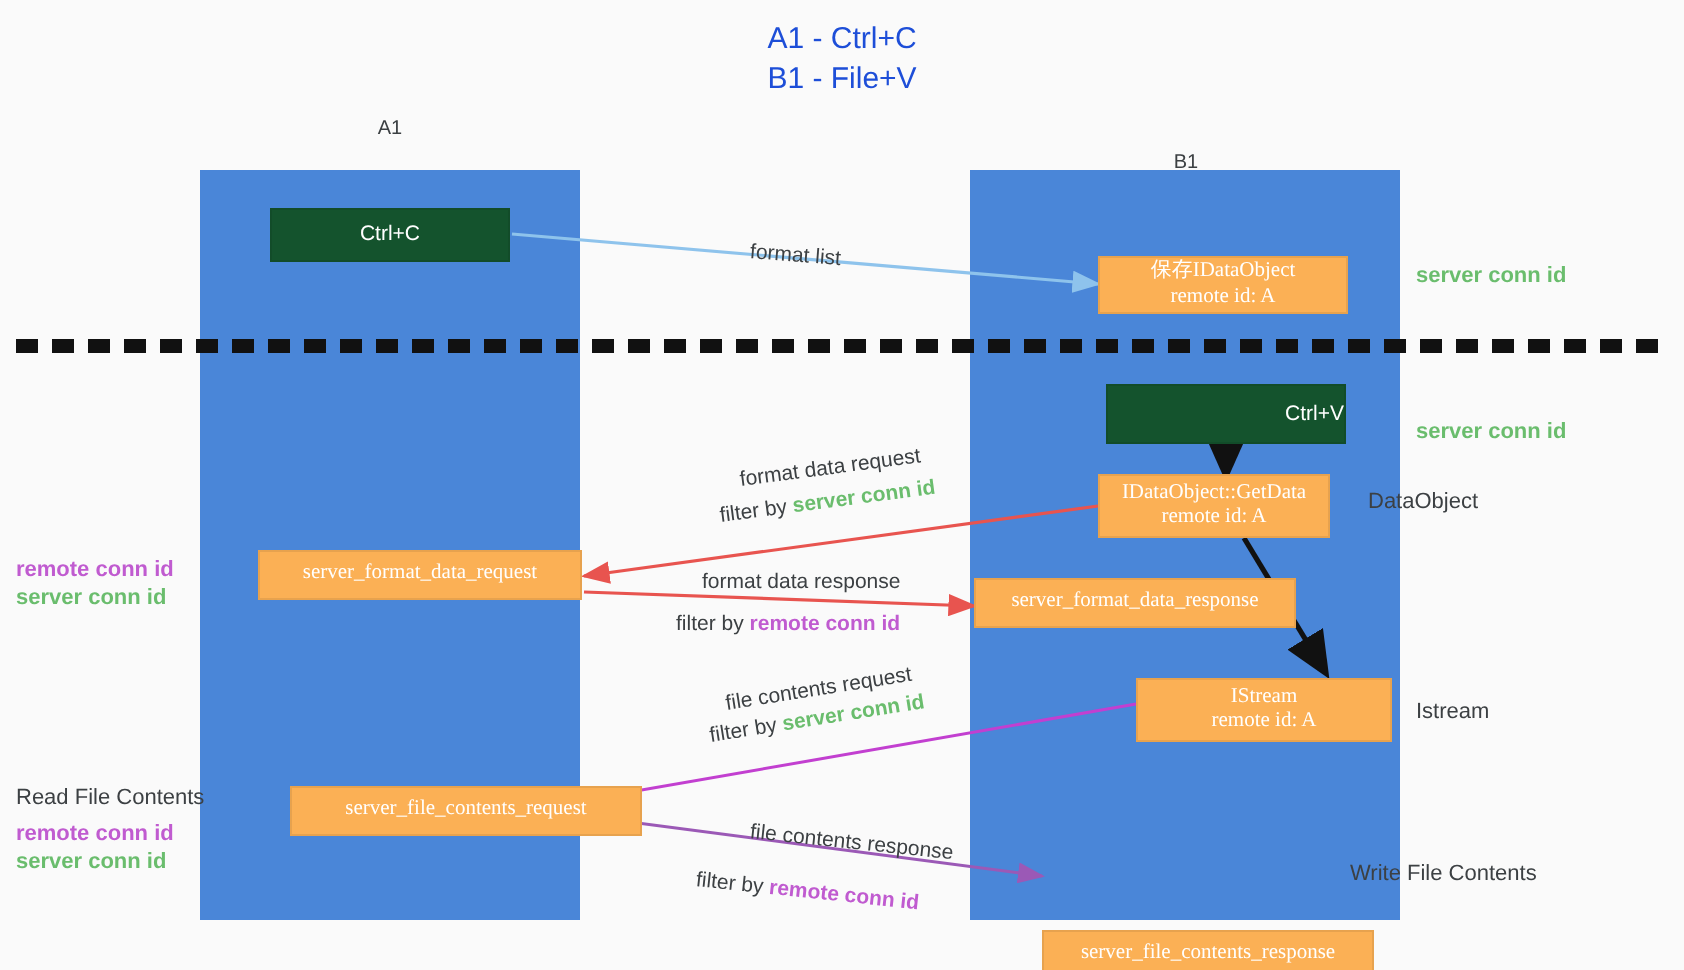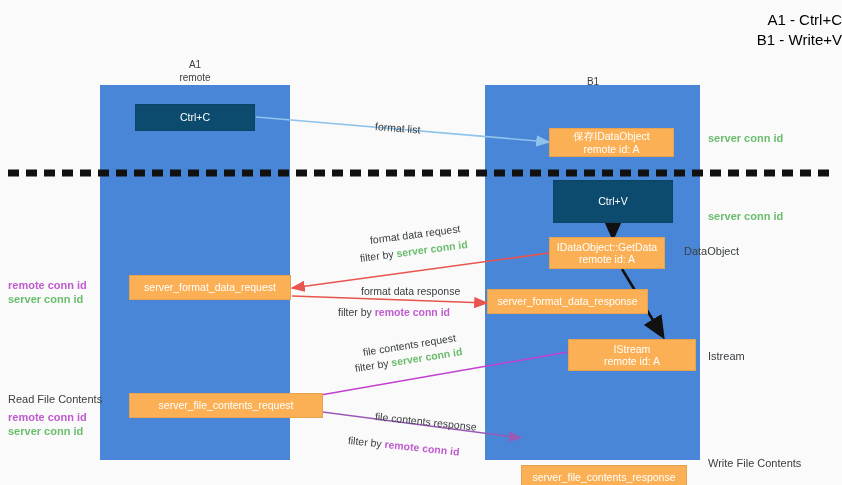--- a/index.html
+++ b/index.html
@@ -11,21 +11,21 @@
     position:relative;
     color:#3c4043;
   }
   #stage{position:absolute;inset:0;width:842px;height:485px;}
 
   .svg-layer{position:absolute;left:0;top:0;width:842px;height:485px;pointer-events:none;}
 
   
   .title{
     position:absolute;left:0;top:10px;width:842px;
-    text-align:right;font-size:15px;line-height:20px;color:#000000;
+    text-align:center;font-size:15px;line-height:20px;color:#1d4ed8;
   }
 
   
   .lane-head{
     position:absolute;text-align:center;font-size:10px;line-height:13px;color:#3c4043;
   }
   .lane-head .n{display:block;}
   .lane-head .s{display:block;}
 
   
@@ -33,22 +33,22 @@
   #lane-a{left:100px;top:85px;width:190px;height:375px;}
   #lane-b{left:485px;top:85px;width:215px;height:375px;}
 
   
   .box{
     position:absolute;box-sizing:border-box;
     display:flex;flex-direction:column;align-items:center;justify-content:center;
     font-size:10.5px;line-height:12.5px;color:#ffffff;text-align:center;
     border:1px solid rgba(0,0,0,.08);
   }
-  .box.green{background:#0c4a6e;}
-  .box.orange{background:#fbb055;}
+  .box.green{background:#14532d;}
+  .box.orange{background:#fbb055;font-family:Liberation Serif, serif;}
   .box .l2{display:block;}
 
   
   .lbl{position:absolute;font-size:11px;line-height:13px;white-space:nowrap;}
   .lbl.dark{color:#3c4043;}
   .green-t{color:#6abd6d;font-weight:bold;}
   .purple-t{color:#c05bd0;font-weight:bold;}
 
   
   .rot{
@@ -59,26 +59,25 @@
   .stack{position:absolute;font-size:11px;line-height:13.5px;white-space:nowrap;}
   .stack span{display:block;}
 </style>
 </head>
 <body>
 
 <div id="stage">
 
   <div class="title">
     <div>A1 - Ctrl+C</div>
-    <div>B1 - Write+V</div>
+    <div>B1 - File+V</div>
   </div>
 
   <div class="lane-head" style="left:130px;top:58px;width:130px;">
     <span class="n">A1</span>
-    <span class="s">remote</span>
   </div>
   <div class="lane-head" style="left:528px;top:75px;width:130px;">
     <span class="n">B1</span>
     <span class="s">connection</span>
   </div>
 
   <div class="lane" id="lane-a"></div>
   <div class="lane" id="lane-b"></div>
 
   <svg class="svg-layer" viewBox="0 0 842 485">
@@ -119,21 +118,21 @@
 
   <div class="box green" style="left:135px;top:104px;width:120px;height:27px;">
     <span>Ctrl+C</span>
   </div>
 
   <div class="box orange" style="left:549px;top:128px;width:125px;height:29px;">
     <span>保存IDataObject</span>
     <span class="l2">remote id: A</span>
   </div>
 
-  <div class="box green" style="left:553px;top:180px;width:120px;height:43px;">
+  <div class="box green" style="left:553px;top:192px;width:120px;height:30px;align-items:flex-end;">
     <span>Ctrl+V</span>
   </div>
 
   <div class="box orange" style="left:549px;top:237px;width:116px;height:32px;">
     <span>IDataObject::GetData</span>
     <span class="l2">remote id: A</span>
   </div>
 
   <div class="box orange" style="left:568px;top:339px;width:128px;height:32px;">
     <span>IStream</span>
@@ -141,58 +140,58 @@
   </div>
 
   <div class="box orange" style="left:129px;top:275px;width:162px;height:25px;">
     <span>server_format_data_request</span>
   </div>
 
   <div class="box orange" style="left:487px;top:289px;width:161px;height:25px;">
     <span>server_format_data_response</span>
   </div>
 
-  <div class="box orange" style="left:129px;top:393px;width:194px;height:25px;">
+  <div class="box orange" style="left:145px;top:393px;width:176px;height:25px;">
     <span>server_file_contents_request</span>
   </div>
 
   <div class="box orange" style="left:521px;top:425px;width:166px;height:25px;margin-top:40px;">
     <span>server_file_contents_response</span>
   </div>
 
   <div class="lbl green-t" style="left:708px;top:132px;">server conn id</div>
 
   <div class="lbl green-t" style="left:708px;top:210px;">server conn id</div>
 
   <div class="lbl dark" style="left:684px;top:245px;">DataObject</div>
 
   <div class="lbl dark" style="left:708px;top:350px;">Istream</div>
 
-  <div class="lbl dark" style="left:708px;top:431px;margin-top:26px;">Write File Contents</div>
+  <div class="lbl dark" style="left:675px;top:431px;">Write File Contents</div>
 
   <div class="stack" style="left:8px;top:279px;">
     <span class="purple-t">remote conn id</span>
     <span class="green-t">server conn id</span>
   </div>
 
   <div class="lbl dark" style="left:8px;top:393px;">Read File Contents</div>
 
   <div class="stack" style="left:8px;top:411px;">
     <span class="purple-t">remote conn id</span>
     <span class="green-t">server conn id</span>
   </div>
 
   <div class="rot" style="left:375px;top:120px;transform:rotate(4.5deg);">format list</div>
 
   <div class="rot" style="left:370px;top:234px;transform:rotate(-7.5deg);">format data request</div>
   <div class="rot" style="left:360px;top:252px;transform:rotate(-7.5deg);">
     <span>filter by </span><span class="green-t">server conn id</span>
   </div>
 
-  <div class="rot" style="left:361px;top:285px;transform:rotate(0deg);">format data response</div>
+  <div class="rot" style="left:351px;top:285px;transform:rotate(0deg);">format data response</div>
   <div class="rot" style="left:338px;top:306px;transform:rotate(0deg);">
     <span>filter by </span><span class="purple-t">remote conn id</span>
   </div>
 
   <div class="rot" style="left:363px;top:346px;transform:rotate(-9deg);">file contents request</div>
   <div class="rot" style="left:355px;top:362px;transform:rotate(-9deg);">
     <span>filter by </span><span class="green-t">server conn id</span>
   </div>
 
   <div class="rot" style="left:375px;top:410px;transform:rotate(6deg);">file contents response</div>

